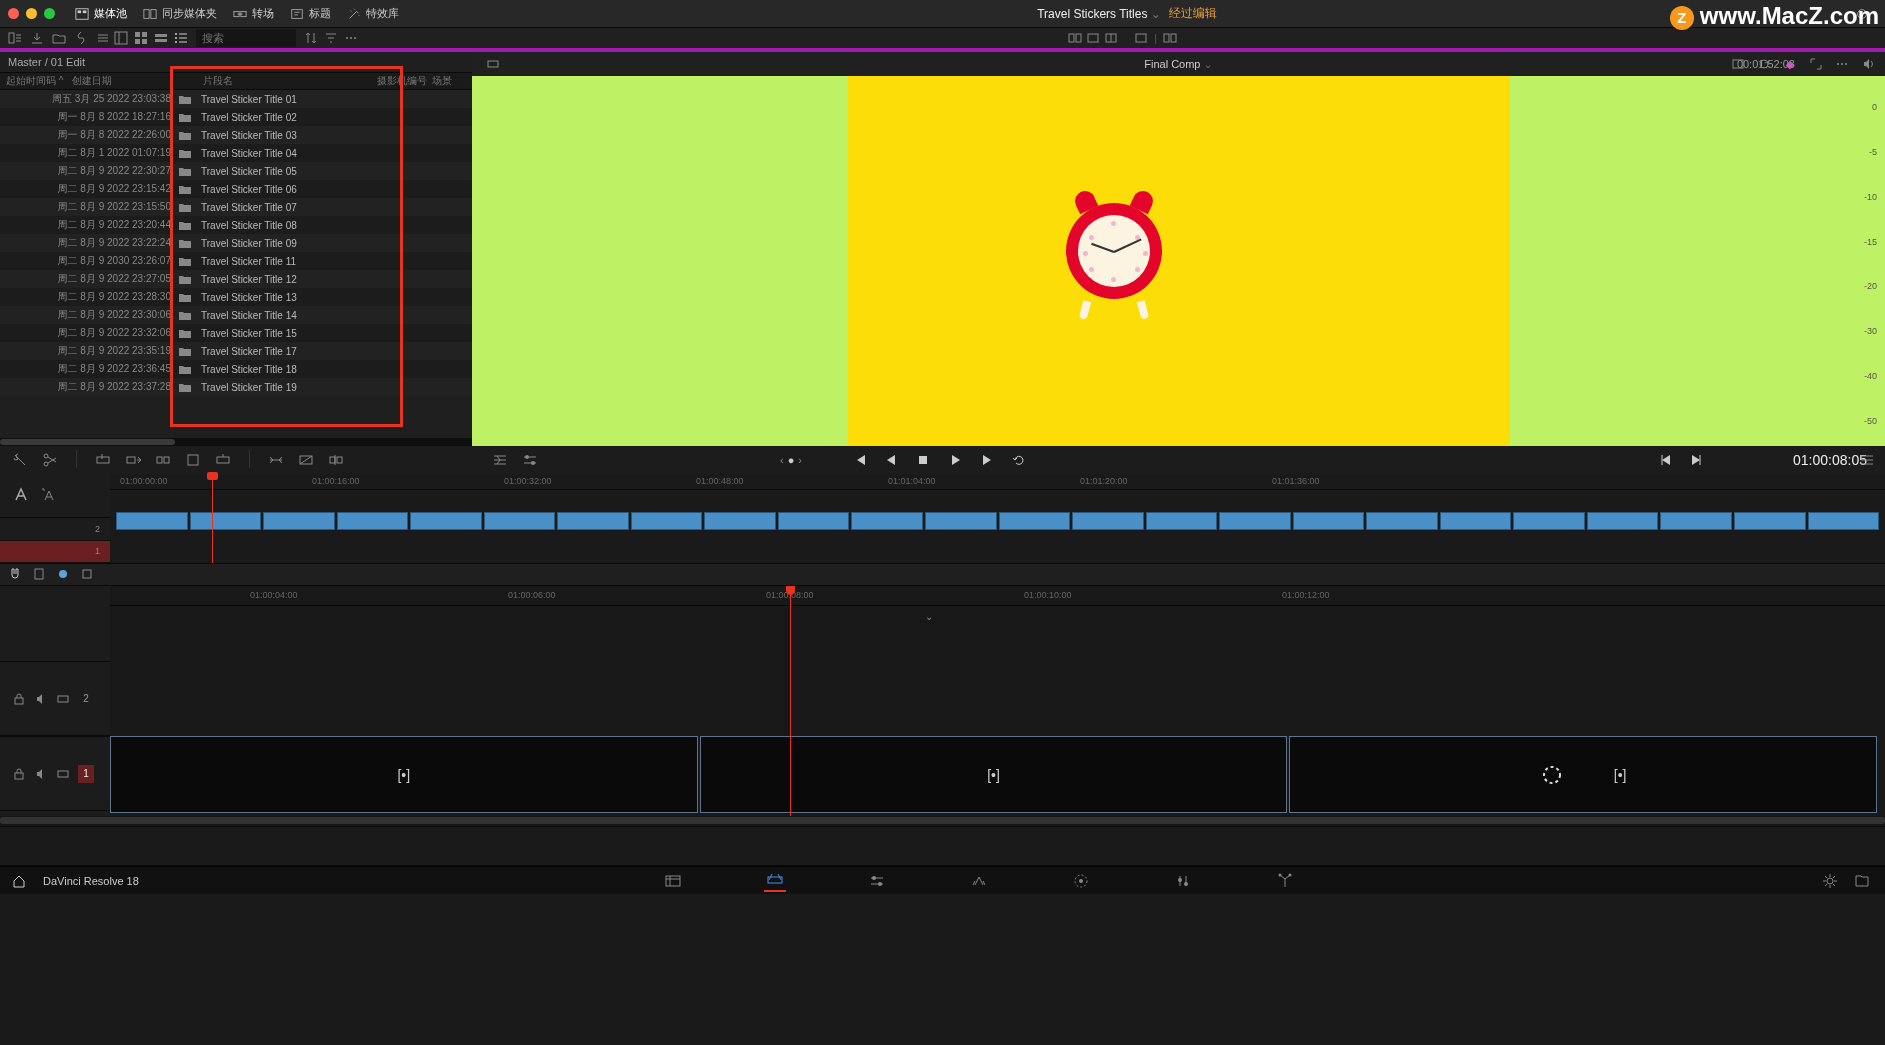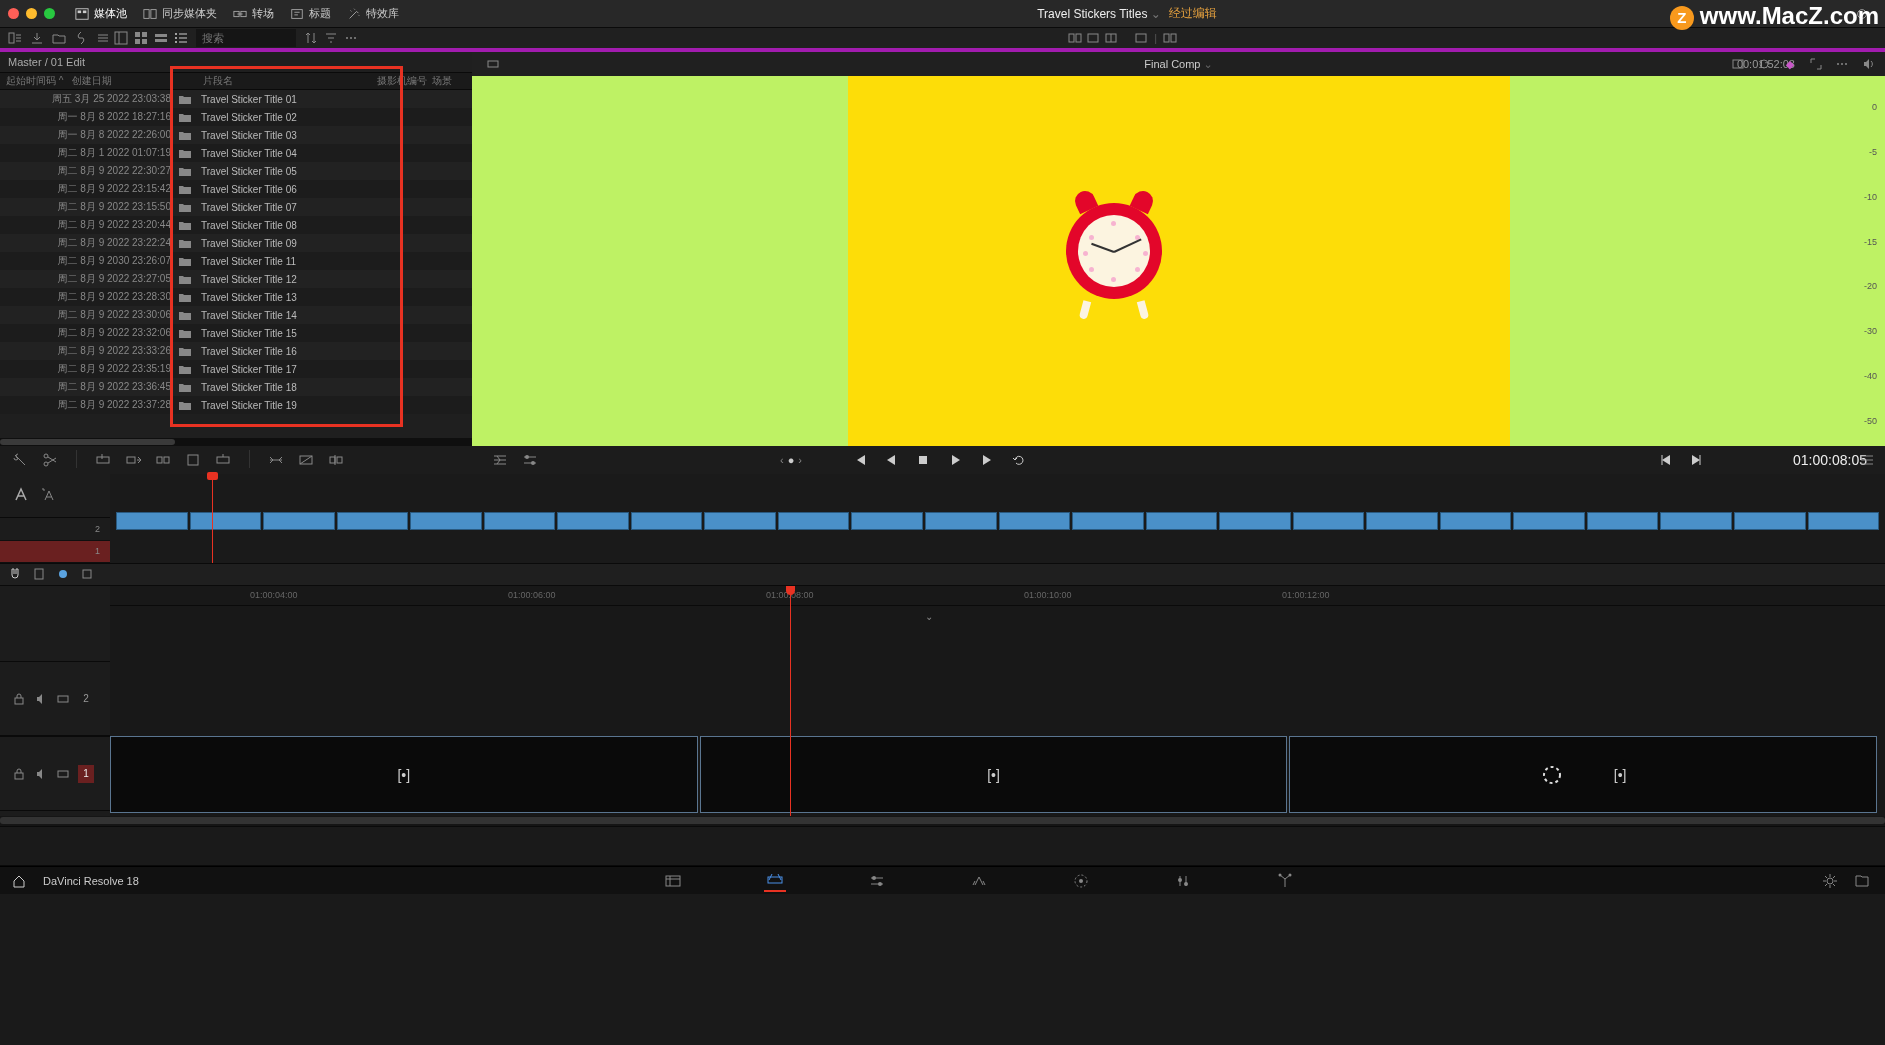--- a/index.html
+++ b/index.html
@@ -439,29 +439,20 @@
         <div class="media-row">
           <div class="mr-date">周二 8月 9 2022 23:32:06</div>
           <div class="mr-icon">
             <svg viewBox="0 0 12 10">
               <path d="M0 2h4l1 1h7v7H0z" fill="#888"></path>
             </svg>
           </div>
           <div class="mr-name">Travel Sticker Title 15</div>
         </div>
         <div class="media-row">
-          <div class="mr-date">周二 8月 9 2022 23:33:26</div>
-          <div class="mr-icon">
-            <svg viewBox="0 0 12 10">
-              <path d="M0 2h4l1 1h7v7H0z" fill="#888"></path>
-            </svg>
-          </div>
-          <div class="mr-name">Travel Sticker Title 16</div>
-        </div>
-        <div class="media-row">
           <div class="mr-date">周二 8月 9 2022 23:35:19</div>
           <div class="mr-icon">
             <svg viewBox="0 0 12 10">
               <path d="M0 2h4l1 1h7v7H0z" fill="#888"></path>
             </svg>
           </div>
           <div class="mr-name">Travel Sticker Title 17</div>
         </div>
         <div class="media-row">
           <div class="mr-date">周二 8月 9 2022 23:36:45</div>
@@ -718,20 +709,29 @@
     <div class="ut-tracks">
       <div class="ut-trk">
           <span>2</span>
         </div>
       <div class="ut-trk sel">
           <span>1</span>
         </div>
     </div>
   </div>
   <div class="ut-right">
+    <div class="ut-ruler" id="ut-ruler">
+        <span class="ut-tick" style="left: 10px;">01:00:00:00</span>
+        <span class="ut-tick" style="left: 202px;">01:00:16:00</span>
+        <span class="ut-tick" style="left: 394px;">01:00:32:00</span>
+        <span class="ut-tick" style="left: 586px;">01:00:48:00</span>
+        <span class="ut-tick" style="left: 778px;">01:01:04:00</span>
+        <span class="ut-tick" style="left: 970px;">01:01:20:00</span>
+        <span class="ut-tick" style="left: 1162px;">01:01:36:00</span>
+      </div>
     <div class="ut-clips" id="ut-clips">
         <div class="ut-clip"></div>
         <div class="ut-clip"></div>
         <div class="ut-clip"></div>
         <div class="ut-clip"></div>
         <div class="ut-clip"></div>
         <div class="ut-clip"></div>
         <div class="ut-clip"></div>
         <div class="ut-clip"></div>
         <div class="ut-clip"></div>

